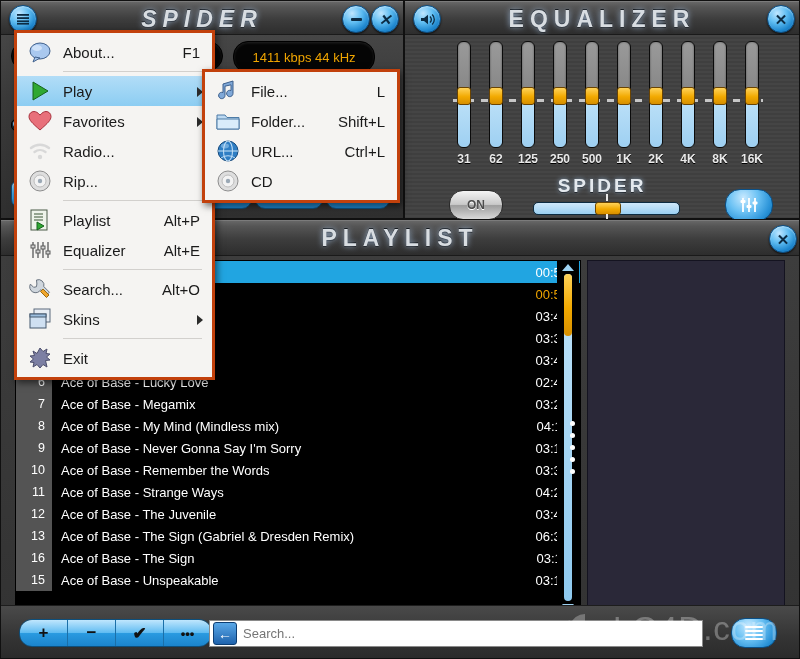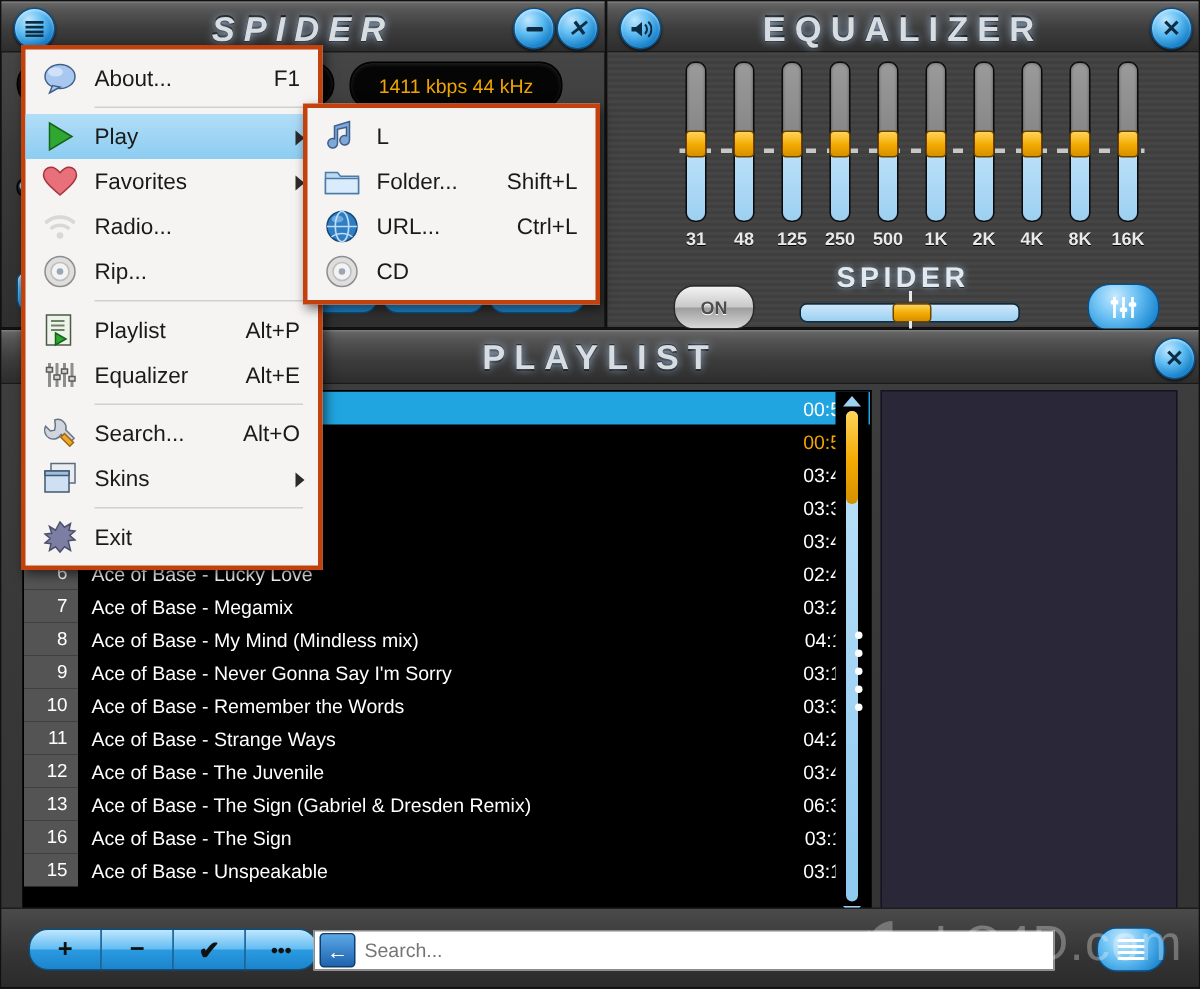--- a/index.html
+++ b/index.html
@@ -139,21 +139,21 @@
   .mi{position:relative;height:30px;display:flex;align-items:center;cursor:pointer;font-size:15px;color:#1a1a1a;}
   .mi.hl{background:linear-gradient(180deg,#b2ddf7,#8ccdf2);}
   .mi .mico{width:46px;display:flex;align-items:center;justify-content:center;flex:none;}
   .mi .mlbl{flex:1;}
   .mi .mkey{padding-right:12px;color:#1a1a1a;}
   .mi .marrow{position:absolute;right:9px;top:11px;width:0;height:0;
      border-top:5px solid transparent;border-bottom:5px solid transparent;border-left:6px solid #2b2b2b;}
   .msep{height:1px;background:#d2d0cd;margin:4px 10px 4px 46px;}
 
   
-  #wm{position:absolute;right:4px;bottom:6px;width:230px;height:46px;opacity:.30;
+  #wm{position:absolute;right:14px;bottom:6px;width:230px;height:46px;opacity:.30;
       display:flex;align-items:center;pointer-events:none;}
   #wm .wmtext{font-size:33px;color:#fff;letter-spacing:1px;font-family:"Liberation Sans",sans-serif;}
 </style>
 </head>
 <body>
 
 <div id="root">
 
   <div class="win" id="player">
     <div class="titlebar">
@@ -214,21 +214,21 @@
               <div class="lower"></div>
               <div class="knob" style="top: 45px;"></div>
             </div>
             <div class="eqlabel">31</div>
           </div>
           <div class="eqcol">
             <div class="eqtrack">
               <div class="lower"></div>
               <div class="knob" style="top: 45px;"></div>
             </div>
-            <div class="eqlabel">48</div>
+            <div class="eqlabel">62</div>
           </div>
           <div class="eqcol">
             <div class="eqtrack">
               <div class="lower"></div>
               <div class="knob" style="top: 45px;"></div>
             </div>
             <div class="eqlabel">125</div>
           </div>
           <div class="eqcol">
             <div class="eqtrack">
@@ -569,20 +569,21 @@
       </div>
     </div>
 
   <div class="menu" id="menu-sub">
       <div class="mi">
         <span class="mico">
           <svg width="20" height="22" viewBox="0 0 20 22">
             <path d="M15 1v12.5a3.2 3.2 0 11-2-3V4.8l-6 1.4v9.3a3.2 3.2 0 11-2-3V4z" fill="#7fa8d8" stroke="#3d5f8c"></path>
           </svg>
         </span>
+        <span class="mlbl">File...</span>
         <span class="mkey">L</span>
       </div>
       <div class="mi">
         <span class="mico">
           <svg width="24" height="20" viewBox="0 0 24 20">
             <path d="M1 4h8l2 2.5h12V18H1z" fill="#bcd9f2" stroke="#4d7ba6"></path>
             <path d="M1 8h22v10H1z" fill="#d9ecfb" stroke="#4d7ba6"></path>
           </svg>
         </span>
         <span class="mlbl">Folder...</span>

